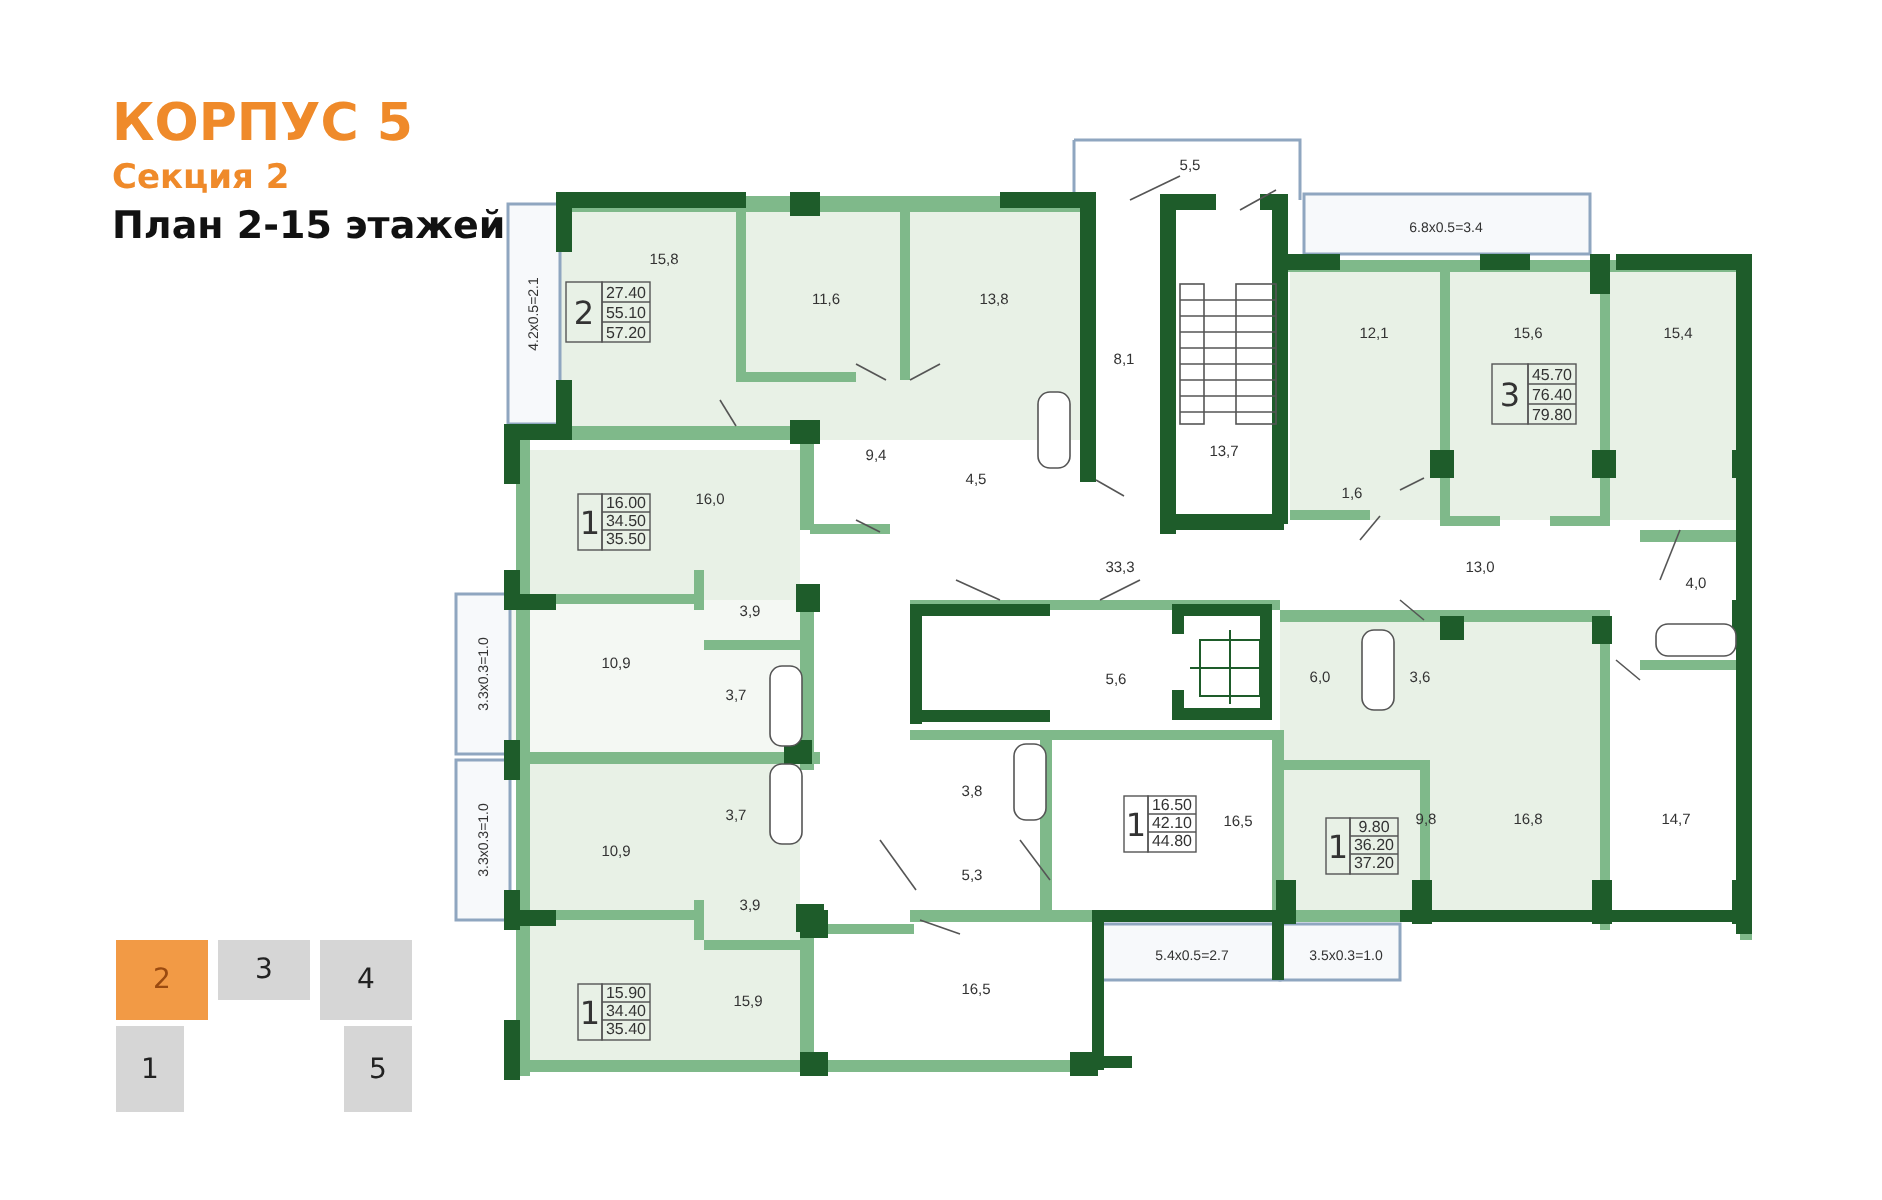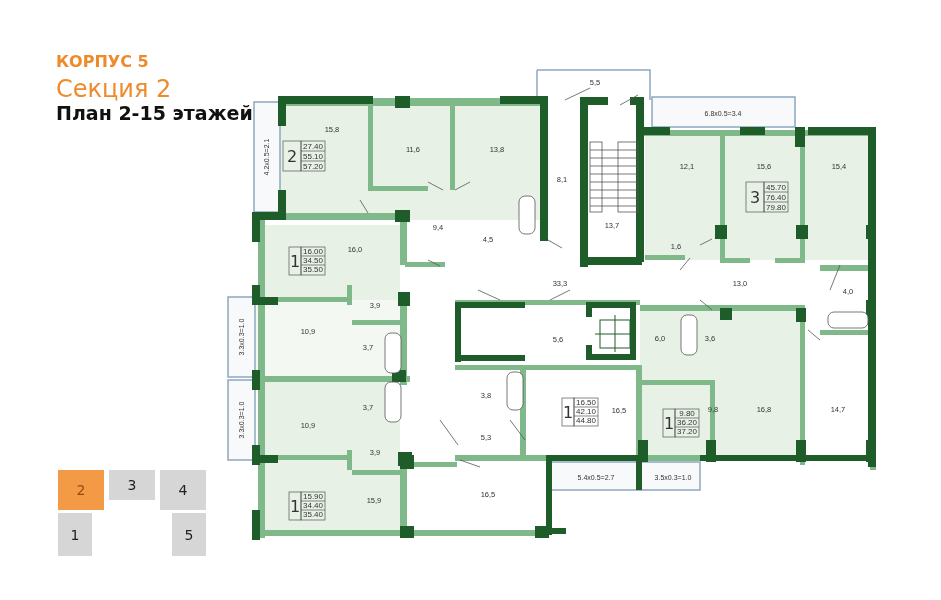--- a/index.html
+++ b/index.html
@@ -1,19 +1,19 @@
 <!DOCTYPE html>
 <html><head>
 <meta charset="utf-8">
 <style>
   html, body { margin:0; padding:0; background:#ffffff; }
   body { width:941px; height:600px; position:relative; overflow:hidden; font-family:"Liberation Sans", sans-serif; }
   .title-block { position:absolute; left:56px; top:48px; }
-  .title1 { color:#ef8a2a; font-weight:bold; font-size:16px; line-height:28px; font-family:"DejaVu Sans", sans-serif; }
-  .title2 { color:#ef8a2a; font-weight:normal; font-size:24px; line-height:26px; font-family:"DejaVu Sans", sans-serif; }
+  .title1 { color:#ef8a2a; font-weight:bold; font-size:26px; line-height:28px; font-family:"DejaVu Sans", sans-serif; }
+  .title2 { color:#ef8a2a; font-weight:bold; font-size:17px; line-height:26px; font-family:"DejaVu Sans", sans-serif; }
   .title3 { color:#111; font-weight:bold; font-size:19px; line-height:22px; font-family:"DejaVu Sans", sans-serif; }
   .sec { position:absolute; background:#d6d6d6; color:#222; font-size:14px; font-family:"DejaVu Sans", sans-serif; display:flex; align-items:center; justify-content:center; cursor:pointer; }
   .sec.active { background:#f29a45; color:#9a4a10; }
   svg#plan { position:absolute; left:0; top:0; }
   .lbl { font-family:"Liberation Sans", sans-serif; font-size:7.5px; fill:#333; text-anchor:middle; }
   .blbl { font-family:"Liberation Sans", sans-serif; font-size:7px; fill:#333; text-anchor:middle; }
   .tbig { font-family:"DejaVu Sans", sans-serif; font-size:16px; fill:#333; text-anchor:middle; }
   .tsm { font-family:"Liberation Sans", sans-serif; font-size:8px; fill:#333; text-anchor:middle; }
 </style>
 </head>

